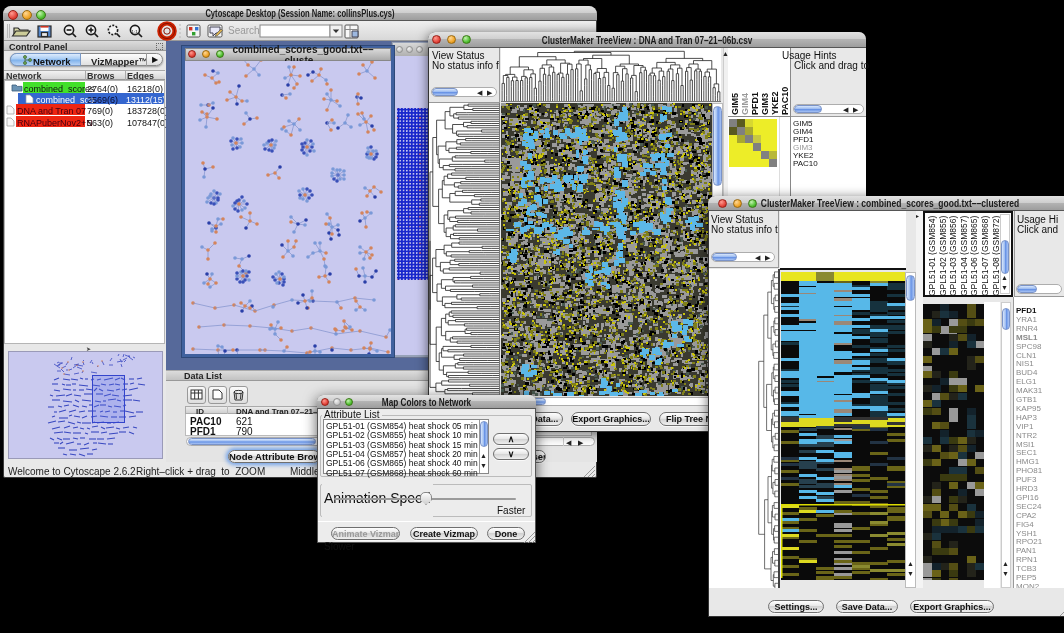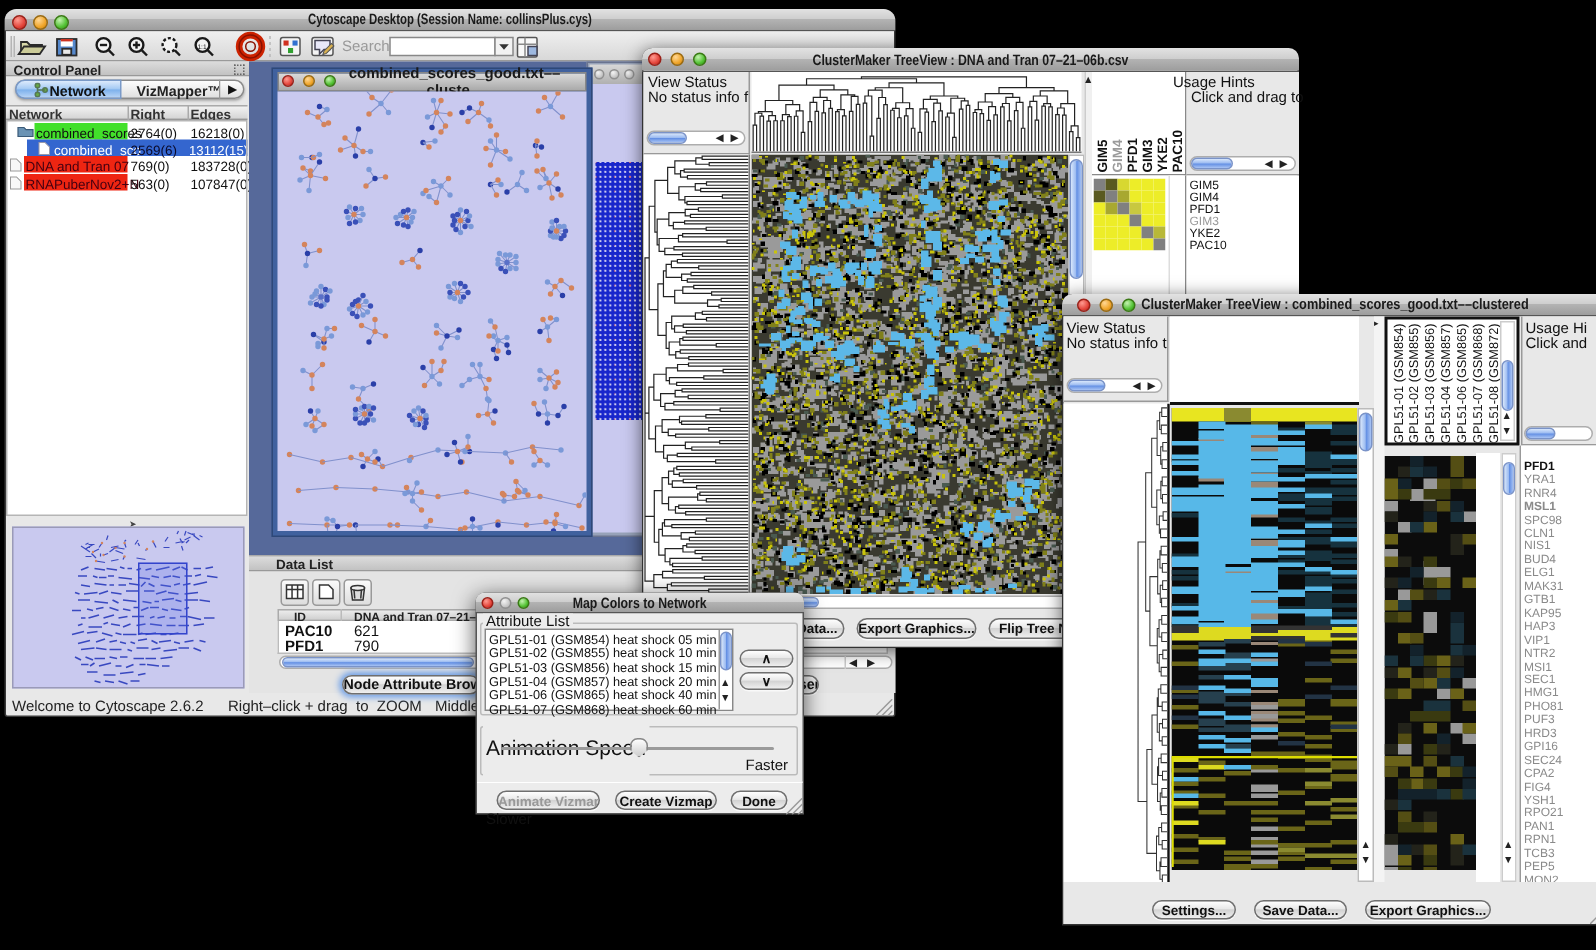--- a/index.html
+++ b/index.html
@@ -87,21 +87,21 @@
       <circle cx="8" cy="5" r="1.5"></circle>
       <line x1="3" y1="5" x2="8" y2="5"></line>
     </g>
   </svg>
 <div class="txt" style="left:33px;top:55.5px;font-size:9.5px;font-weight:bold;color:#111;">Network</div>
 <div class="txt" style="left:91px;top:55.5px;font-size:9.5px;font-weight:bold;color:#222;">VizMapper™</div>
 <div class="abs" style="left:146px;top:53px;width:17px;height:13px;border-left:1px solid #999;border-radius:0 8px 8px 0;"></div>
 <div class="txt" style="left:152px;top:55px;font-size:8px;color:#111;">▶</div>
 <div class="abs" style="left:4px;top:70px;width:161px;height:10px;background:linear-gradient(#f2f2f2,#d5d5d5);border-top:1px solid #aaa;border-bottom:1px solid #999;"></div>
 <div class="txt" style="left:6px;top:71px;font-size:9px;font-weight:bold;color:#333;">Network</div>
-<div class="txt" style="left:87px;top:71px;font-size:9px;font-weight:bold;color:#333;">Right</div>
+<div class="txt" style="left:87px;top:71px;font-size:9px;font-weight:bold;color:#333;">Brows</div>
 <div class="txt" style="left:127px;top:71px;font-size:9px;font-weight:bold;color:#333;">Edges</div>
 <div class="abs" style="left:85px;top:70px;width:1px;height:10px;background:#aaa;"></div>
 <div class="abs" style="left:125px;top:70px;width:1px;height:10px;background:#aaa;"></div>
 <div class="abs" style="left:4px;top:80px;width:161px;height:264px;background:#fff;"></div>
 <svg class="abs" style="left:11px;top:83px" width="12" height="9">
     <path d="M1 8 V2 h4 l1.4 1.4 H11 V8 z" fill="#6b93b4" stroke="#3a5a78" stroke-width=".8"></path>
   </svg>
 <div class="abs" style="left:23px;top:82px;width:62px;height:11px;background:#42e02a;"></div>
 <div class="txt" style="left:24px;top:84px;font-size:9px;color:#111;">combined_scores_</div>
 <div class="txt" style="left:87px;top:84px;font-size:9px;color:#111;">2764(0)</div>
@@ -316,21 +316,21 @@
     <line x1="61" y1="99" x2="69" y2="99" stroke="#3848c0" stroke-width="1.1"></line>
     <line x1="72" y1="98" x2="81" y2="97" stroke="#3848c0" stroke-width="1.1"></line>
     <line x1="84" y1="99" x2="89" y2="98" stroke="#3848c0" stroke-width="1.1"></line>
     <line x1="55" y1="103" x2="59" y2="104" stroke="#3848c0" stroke-width="1.1"></line>
     <line x1="62" y1="103" x2="68" y2="104" stroke="#3848c0" stroke-width="1.1"></line>
     <line x1="71" y1="103" x2="77" y2="105" stroke="#3848c0" stroke-width="1.1"></line>
     <line x1="79" y1="103" x2="85" y2="103" stroke="#3848c0" stroke-width="1.1"></line>
   </svg>
 <div class="abs" style="left:92px;top:375px;width:33px;height:48px;background:rgba(90,110,230,.25);border:1px solid #3344cc;"></div>
 <div class="txt" style="left:8px;top:466px;font-size:10px;color:#222;">Welcome to Cytoscape 2.6.2</div>
-<div class="txt" style="left:152px;top:466px;font-size:10px;color:#222;text-align:center;">Right–click + drag  to  ZOOM</div>
+<div class="txt" style="left:136px;top:466px;font-size:10px;color:#222;text-align:center;">Right–click + drag  to  ZOOM</div>
 <div class="txt" style="left:290px;top:466px;font-size:10px;color:#222;">Middle–click + drag  to  PAN</div>
 <div class="abs" style="left:166px;top:41px;width:431px;height:329px;background:#56699a;"></div>
 <div class="abs" style="left:391px;top:41px;width:46px;height:317px;background:#97a2b8;border:1px solid #6a7490;"></div>
 <div class="abs" style="left:393px;top:43px;width:42px;height:13px;background:linear-gradient(#d8d8d8,#b0b0b0);"></div>
 <div class="tl gray" style="left:396px;top:46px;width:7px;height:7px;"></div>
 <div class="tl gray" style="left:406px;top:46px;width:7px;height:7px;"></div>
 <div class="tl gray" style="left:416px;top:46px;width:7px;height:7px;"></div>
 <div class="abs" style="left:393px;top:56px;width:42px;height:299px;background:#c9c9ef;"></div>
 <div class="abs" style="left:397px;top:108px;width:37px;height:172px;background:#c9c9ef;background-image:radial-gradient(circle at 1.6px 1.6px,#1826cc 1.5px,rgba(0,0,0,0) 1.75px),radial-gradient(circle at 1px 1px,#e07878 1.1px,rgba(0,0,0,0) 1.4px);background-size:3.3px 3.3px,11px 9px;"></div>
 <div class="abs" style="left:181px;top:45px;width:214px;height:313px;background:#40619e;border:1px solid #2e4878;"></div>

